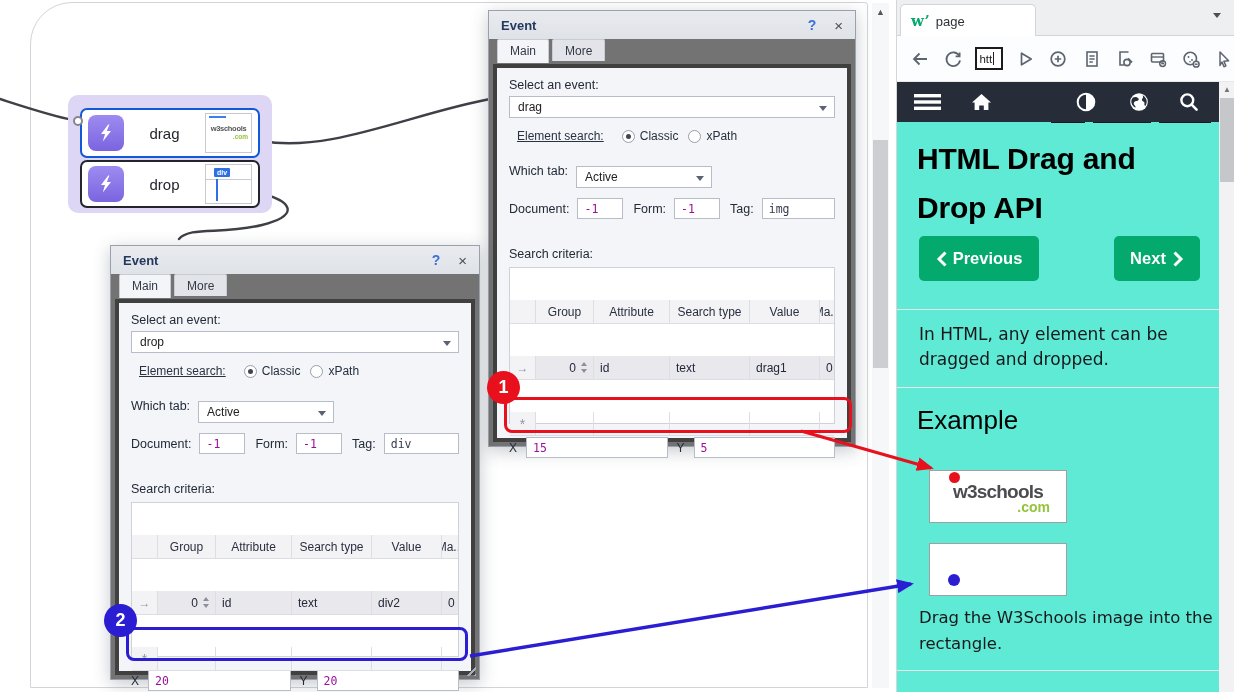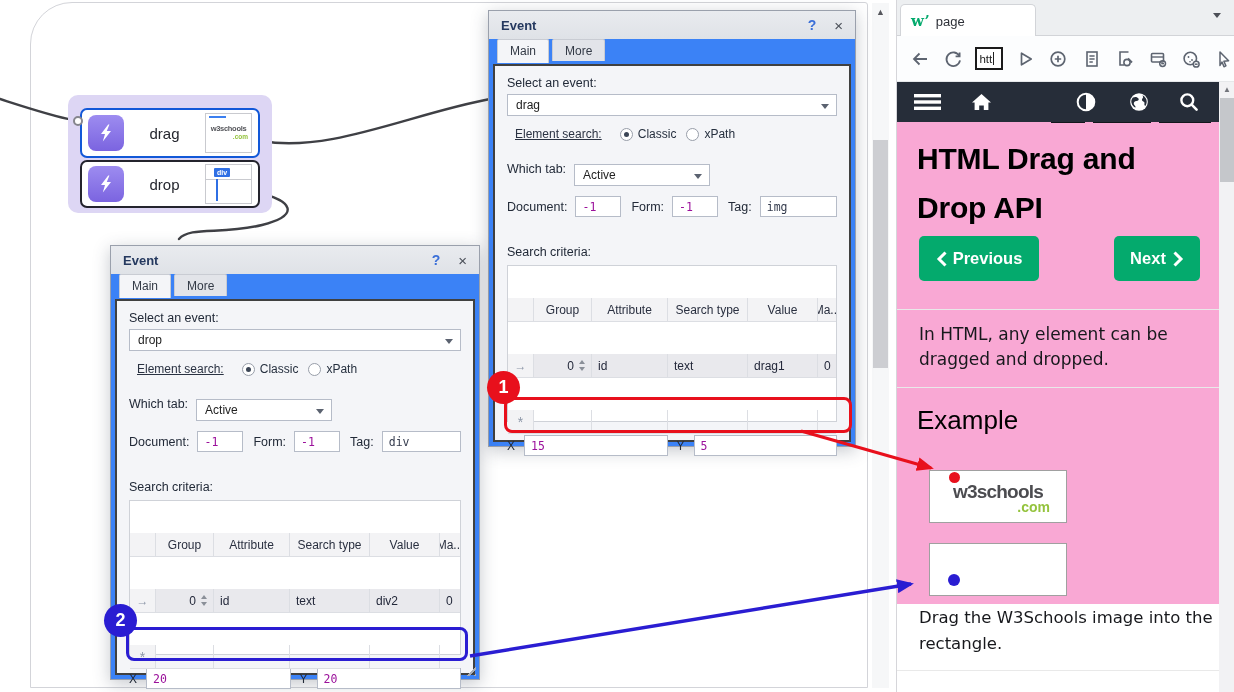--- a/index.html
+++ b/index.html
@@ -34,34 +34,34 @@
   .thumb .vline { position:absolute; left:10px; top:14px; width:2px; height:22px; background:#2f6fe4; }
   .in-port { position:absolute; left:73px; top:116px; width:10px; height:10px; border-radius:50%;
              background:#fff; border:2px solid #85858d; z-index:3; }
 
   
   .canvas-scroll { position:absolute; left:872px; top:3px; width:17px; height:685px; background:#f6f7f8; z-index:4; }
   .canvas-scroll .up { position:absolute; top:4px; left:0; width:17px; text-align:center; font-size:9px; color:#55565c; }
   .canvas-scroll .thumb-v { position:absolute; left:1px; top:137px; width:15px; height:228px; background:#cdced2; }
 
   
-  .dlg { position:absolute; background:#3b82f6; border:1px solid #9aa0ac;
+  .dlg { position:absolute; background:#737373; border:1px solid #9aa0ac;
          box-shadow:0 4px 16px rgba(50,60,80,.28); font-size:12px; color:#26303f; }
   .dlg1 { left:488px; top:10px; width:368px; height:437px; z-index:5; }
   .dlg2 { left:110px; top:245px; width:370px; height:435px; z-index:6; }
   .dlg-titlebar { height:28px; background:linear-gradient(#e9ebef,#dfe2e7); display:flex;
                   align-items:center; padding:0 12px; }
   .dlg-title { flex:1; font-weight:bold; font-size:13px; color:#25395f; }
   .dlg-help { color:#3a6fd8; font-weight:bold; font-size:14px; margin-right:18px; cursor:default; }
   .dlg-close { color:#4a4f58; font-size:15px; cursor:default; }
   .dlg-tabs { display:flex; padding-left:8px; height:25px; align-items:flex-start; position:relative; z-index:2; }
   .dlg-tab { padding:4px 12px 3px; background:#e2e4e9; border:1px solid #c9ccd3; border-bottom:none;
              margin-right:3px; border-radius:2px 2px 0 0; color:#333a46; }
   .dlg-tab.active { background:#f4f5f8; margin-bottom:-1px; padding-bottom:5px; }
-  .dlg-page { position:absolute; left:4px; right:4px; top:53px; bottom:4px; border:2px solid #404040;
+  .dlg-page { position:absolute; left:4px; right:4px; top:53px; bottom:4px; border:4px solid #404040;
               background:#f4f5f8; padding:10px 12px 1px; }
   .fld-label { font-size:12.5px; color:#222a38; }
   .dd { margin-top:4px; height:22px; background:#fff; border:1px solid #b6bcc8; display:flex;
         align-items:center; padding:0 8px; color:#222; position:relative; }
   .dd-caret { position:absolute; right:7px; top:9px; width:0; height:0;
               border-left:4px solid transparent; border-right:4px solid transparent; border-top:5px solid #5b6270; }
   .radio-row { margin:10px 0 0 8px; display:flex; align-items:center; height:16px; }
   .link-label { text-decoration:underline; color:#2a3242; margin-right:8px; }
   .radio { width:13px; height:13px; border:1px solid #989ea9; border-radius:50%; background:#fff;
            margin:0 5px 0 10px; position:relative; flex:0 0 auto; }
@@ -126,21 +126,21 @@
   .urlbox { width:28px; height:23px; border:2px solid #1b1b1b; background:#fff; display:flex;
             align-items:center; padding:0 2px; font-size:11.5px; color:#222; overflow:hidden; }
   .urlcaret { width:1px; height:13px; background:#222; margin-left:1px; }
   .navbar { position:absolute; left:0; top:82px; width:322px; height:40px; background:#262d39; z-index:2; }
   .nav-ic { position:absolute; top:0; height:40px; display:flex; align-items:center; color:#fff; }
   .clipped-frag { position:absolute; left:152px; top:112px; width:166px; height:14px; overflow:hidden; z-index:1;
                   background:
                    linear-gradient(#13161c,#13161c) 2px 2px/34px 9px no-repeat,
                    linear-gradient(#13161c,#13161c) 44px 2px/58px 9px no-repeat,
                    linear-gradient(#13161c,#13161c) 110px 2px/52px 9px no-repeat; }
-  .bcontent { position:absolute; left:0; top:122px; width:322px; height:482px; background:#f9a8d4; }
+  .bcontent { position:absolute; left:0; top:122px; width:322px; height:570px; background:#5eead4; }
   .bheading { position:absolute; left:20px; top:12px; width:256px; font-size:30px; line-height:49px;
               font-weight:600; color:#000; letter-spacing:-0.2px; }
   .wbtn { position:absolute; top:114px; height:45px; background:#04AA6D; border:none; border-radius:5px;
           color:#fff; font-weight:bold; font-size:16.5px; display:flex; align-items:center;
           justify-content:center; gap:7px; font-family:"Liberation Sans", sans-serif; cursor:pointer; }
   .wbtn.prev { left:22px; width:120px;gap:6px; }
   .wbtn.next { left:217px; width:86px; }
   .hr1 { position:absolute; left:0; top:187px; width:322px; border-top:1px solid #e9e9e9; }
   .bpara1 { position:absolute; left:22px; top:200px; width:278px; font-size:17px; line-height:25px;
             color:#17181c; font-family:"DejaVu Sans", sans-serif; }

